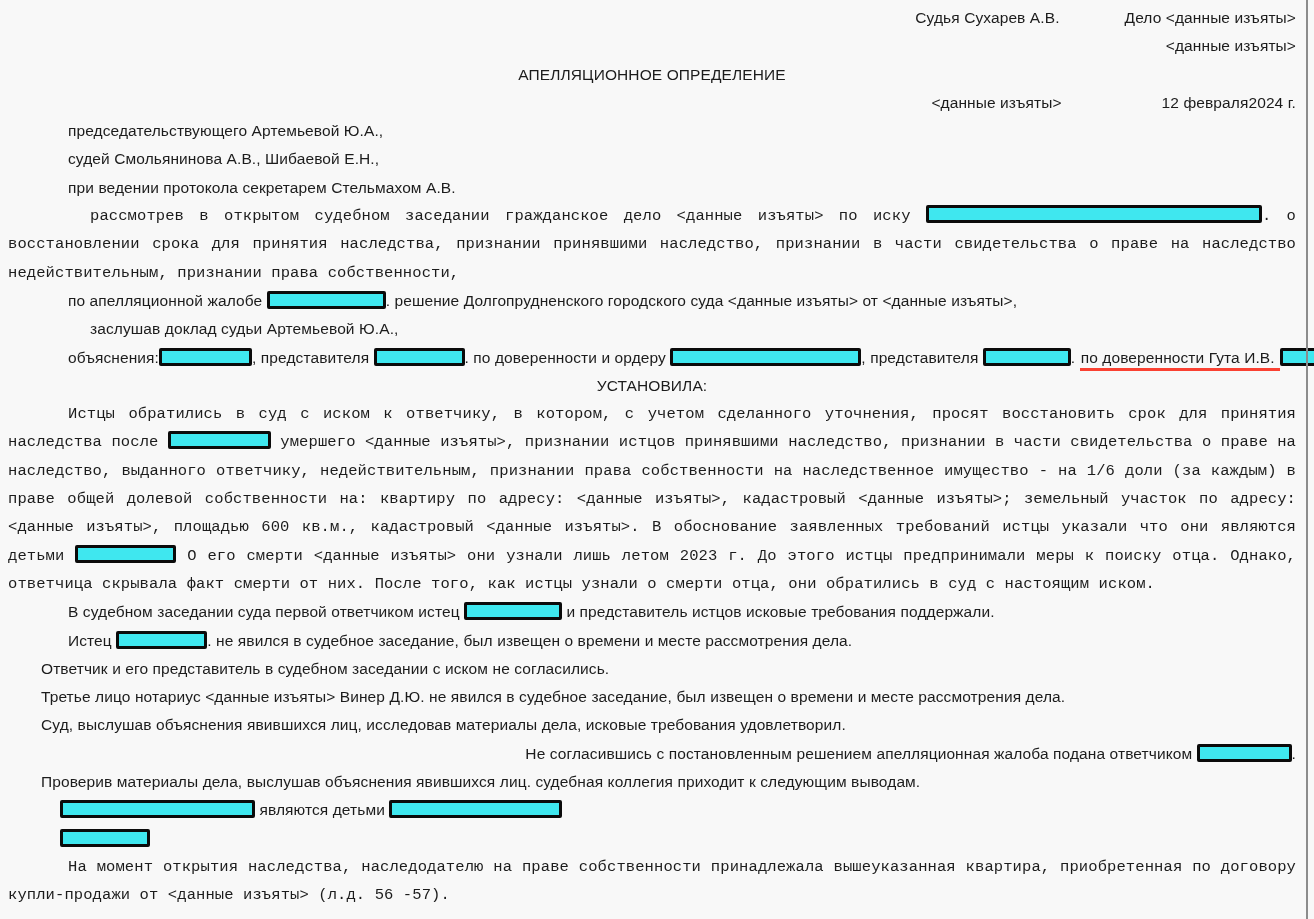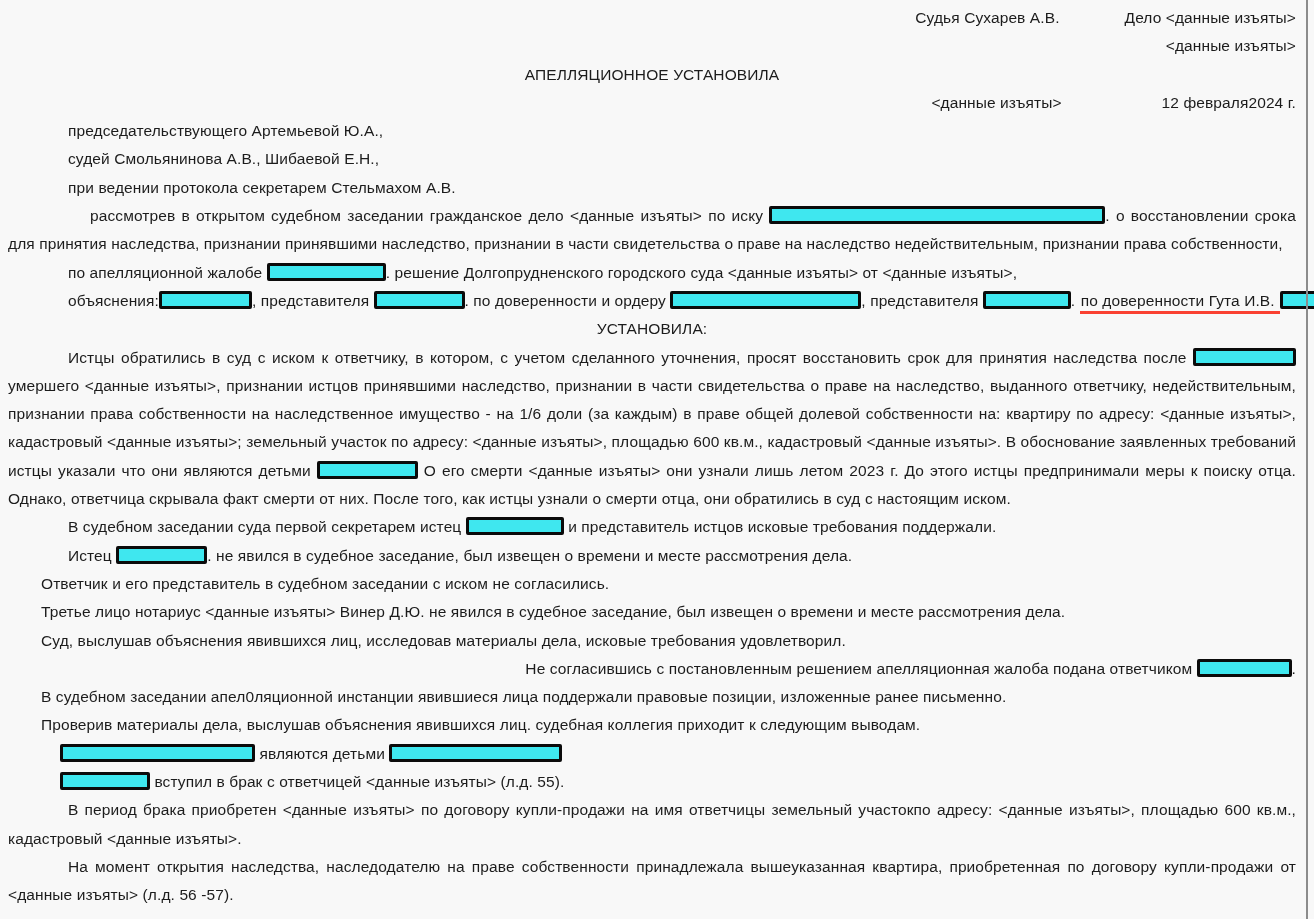--- a/index.html
+++ b/index.html
@@ -25,20 +25,21 @@
     overflow: hidden;
   }
   .par {
     margin: 0;
     line-height: 28.3px;
     text-align: left;
   }
   .par.justify {
     text-align: justify;
     text-align-last: left;
+    font-family: Liberation Mono, monospace;
   }
   .par.nowrap { white-space: nowrap; }
   .redact {
     display: inline-block;
     height: 12px;
     background: var(--redaction-fill, #3fe7ef);
     border: 3px solid var(--redaction-border, #0b0b0b);
     border-radius: 2px;
     vertical-align: -3px;
   }
@@ -56,37 +57,36 @@
     background: var(--page-edge, #8c8c8c);
   }
 </style>
 </head>
 <body>
 
 <div class="page">
   <div id="doc">
       <div class="par" style="text-align: right;"><span class="text-run">Судья Сухарев А.В.</span><span class="hgap" style="width: 65px;"></span><span class="text-run">Дело &lt;данные изъяты&gt;</span></div>
       <div class="par" style="text-align: right;"><span class="text-run">&lt;данные изъяты&gt;</span></div>
-      <div class="par" style="text-align: center;"><span class="text-run">АПЕЛЛЯЦИОННОЕ УСТАНОВИЛА</span></div>
+      <div class="par" style="text-align: center;"><span class="text-run">АПЕЛЛЯЦИОННОЕ ОПРЕДЕЛЕНИЕ</span></div>
       <div class="par" style="text-align: right;"><span class="text-run">&lt;данные изъяты&gt;</span><span class="hgap" style="width: 100px;"></span><span class="text-run">12 февраля2024 г.</span></div>
       <div class="par" style="text-indent: 60px;"><span class="text-run">председательствующего Артемьевой Ю.А.,</span></div>
       <div class="par" style="text-indent: 60px;"><span class="text-run">судей Смольянинова А.В., Шибаевой Е.Н.,</span></div>
       <div class="par" style="text-indent: 60px;"><span class="text-run">при ведении протокола секретарем Стельмахом А.В.</span></div>
       <div class="par justify" style="text-indent: 82px;"><span class="text-run">рассмотрев в открытом судебном заседании гражданское дело &lt;данные изъяты&gt; по иску </span><span class="redact" style="width: 330px;"></span><span class="text-run">. о восстановлении срока для принятия наследства, признании принявшими наследство, признании в части свидетельства о праве на наследство недействительным, признании права собственности,</span></div>
       <div class="par" style="text-indent: 60px;"><span class="text-run">по апелляционной жалобе </span><span class="redact" style="width: 113px;"></span><span class="text-run">. решение Долгопрудненского городского суда &lt;данные изъяты&gt; от &lt;данные изъяты&gt;,</span></div>
+      <div class="par" style="text-indent: 82px;"><span class="text-run">заслушав доклад судьи Артемьевой Ю.А.,</span></div>
       <div class="par nowrap" style="text-indent: 60px;"><span class="text-run">объяснения:</span><span class="redact" style="width: 87px;"></span><span class="text-run">, представителя </span><span class="redact" style="width: 85px;"></span><span class="text-run">. по доверенности и ордеру </span><span class="redact" style="width: 185px;"></span><span class="text-run">, представителя </span><span class="redact" style="width: 82px;"></span><span class="text-run">. </span><span class="red-underline">по доверенности Гута И.В.</span><span class="redact" style="width: 100px;"></span></div>
       <div class="par" style="text-align: center;"><span class="text-run">УСТАНОВИЛА:</span></div>
       <div class="par justify" style="text-indent: 60px;"><span class="text-run">Истцы обратились в суд с иском к ответчику, в котором, с учетом сделанного уточнения, просят восстановить срок для принятия наследства после </span><span class="redact" style="width: 97px;"></span><span class="text-run"> умершего &lt;данные изъяты&gt;, признании истцов принявшими наследство, признании в части свидетельства о праве на наследство, выданного ответчику, недействительным, признании права собственности на наследственное имущество - на 1/6 доли (за каждым) в праве общей долевой собственности на: квартиру по адресу: &lt;данные изъяты&gt;, кадастровый &lt;данные изъяты&gt;; земельный участок по адресу: &lt;данные изъяты&gt;, площадью 600 кв.м., кадастровый &lt;данные изъяты&gt;. В обоснование заявленных требований истцы указали что они являются детьми </span><span class="redact" style="width: 95px;"></span><span class="text-run"> О его смерти &lt;данные изъяты&gt; они узнали лишь летом 2023 г. До этого истцы предпринимали меры к поиску отца. Однако, ответчица скрывала факт смерти от них. После того, как истцы узнали о смерти отца, они обратились в суд с настоящим иском.</span></div>
-      <div class="par" style="text-indent: 60px;"><span class="text-run">В судебном заседании суда первой секретарем истец </span><span class="redact" style="width: 92px;"></span><span class="text-run"> и представитель истцов исковые требования поддержали.</span></div>
+      <div class="par" style="text-indent: 60px;"><span class="text-run">В судебном заседании суда первой ответчиком истец </span><span class="redact" style="width: 92px;"></span><span class="text-run"> и представитель истцов исковые требования поддержали.</span></div>
       <div class="par" style="text-indent: 60px;"><span class="text-run">Истец </span><span class="redact" style="width: 85px;"></span><span class="text-run">. не явился в судебное заседание, был извещен о времени и месте рассмотрения дела.</span></div>
       <div class="par" style="text-indent: 33px;"><span class="text-run">Ответчик и его представитель в судебном заседании с иском не согласились.</span></div>
       <div class="par" style="text-indent: 33px;"><span class="text-run">Третье лицо нотариус &lt;данные изъяты&gt; Винер Д.Ю. не явился в судебное заседание, был извещен о времени и месте рассмотрения дела.</span></div>
       <div class="par" style="text-indent: 33px;"><span class="text-run">Суд, выслушав объяснения явившихся лиц, исследовав материалы дела, исковые требования удовлетворил.</span></div>
       <div class="par" style="text-indent: 33px; text-align: right;"><span class="text-run">Не согласившись с постановленным решением апелляционная жалоба подана ответчиком </span><span class="redact" style="width: 89px;"></span><span class="text-run">.</span></div>
-      <div class="par" style="text-indent: 33px;"><span class="text-run">В судебном заседании апел0ляционной инстанции явившиеся лица поддержали правовые позиции, изложенные ранее письменно.</span></div>
       <div class="par" style="text-indent: 33px;"><span class="text-run">Проверив материалы дела, выслушав объяснения явившихся лиц. судебная коллегия приходит к следующим выводам.</span></div>
       <div class="par" style="text-indent: 52px;"><span class="redact" style="width: 189px;"></span><span class="text-run"> являются детьми </span><span class="redact" style="width: 167px;"></span></div>
-      <div class="par" style="text-indent: 52px;"><span class="redact" style="width: 84px;"></span><span class="text-run"> вступил в брак с ответчицей &lt;данные изъяты&gt; (л.д. 55).</span></div>
-      <div class="par justify" style="text-indent: 60px;"><span class="text-run">В период брака приобретен &lt;данные изъяты&gt; по договору купли-продажи на имя ответчицы земельный участокпо адресу: &lt;данные изъяты&gt;, площадью 600 кв.м., кадастровый &lt;данные изъяты&gt;.</span></div>
+      <div class="par" style="text-indent: 52px;"><span class="redact" style="width: 84px;"></span></div>
       <div class="par justify" style="text-indent: 60px;"><span class="text-run">На момент открытия наследства, наследодателю на праве собственности принадлежала вышеуказанная квартира, приобретенная по договору купли-продажи от &lt;данные изъяты&gt; (л.д. 56 -57).</span></div>
     </div>
   <div class="page-edge"></div>
 </div>
 
 </body></html>

